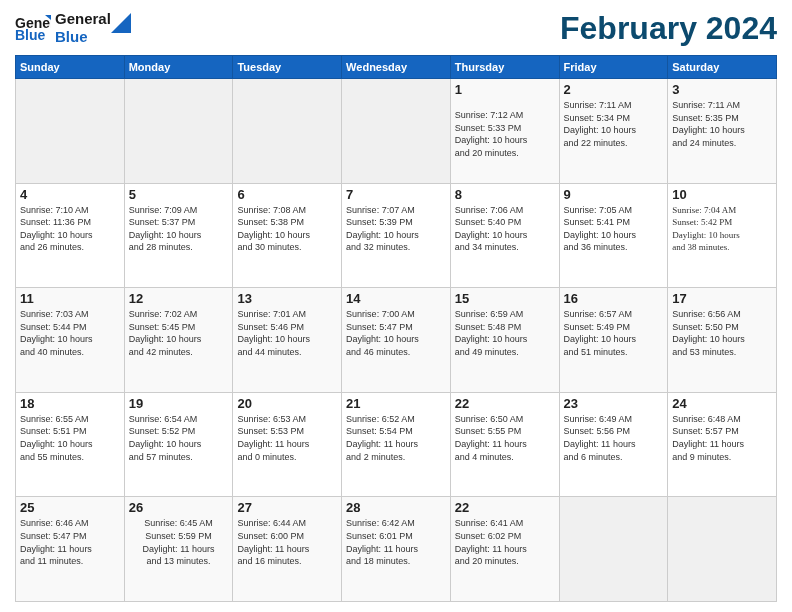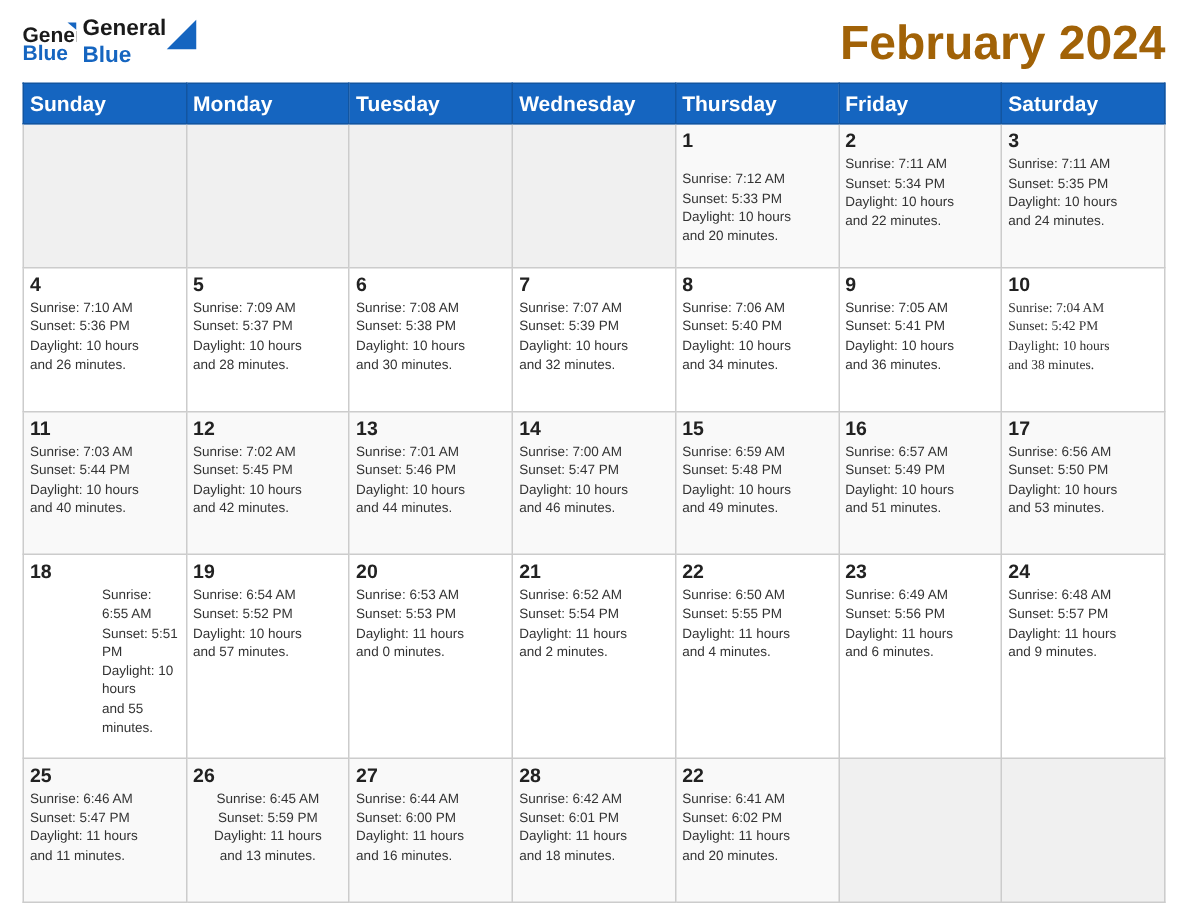--- a/index.html
+++ b/index.html
@@ -27,37 +27,37 @@
       display: flex;
       align-items: center;
       gap: 4px;
     }
     .title-section {
       text-align: right;
     }
     .main-title {
       font-size: 32px;
       font-weight: bold;
-      color: #a16207;
+      color: #0c4a6e;
     }
     .subtitle {
       font-size: 14px;
       color: #333;
     }
     .calendar {
       flex: 1;
       border: 1px solid #ccc;
       border-collapse: collapse;
       width: 100%;
       table-layout: fixed;
     }
     .calendar thead tr th {
       background: #1565c0;
       color: #fff;
-      font-size: 14px;
+      font-size: 11px;
       font-weight: bold;
       padding: 5px 4px;
       text-align: left;
       border: 1px solid #1255a0;
     }
     .calendar tbody tr td {
       border: 1px solid #ccc;
       vertical-align: top;
       padding: 3px 4px;
       font-size: 9.5px;
@@ -146,21 +146,21 @@
             <div class="day-info" style="white-space: pre-line;">Sunrise: 7:11 AM
 Sunset: 5:35 PM
 Daylight: 10 hours
 and 24 minutes.</div>
           </td>
         </tr>
         <tr>
           <td>
             <span class="day-number">4</span>
             <div class="day-info" style="white-space: pre-line;">Sunrise: 7:10 AM
-Sunset: 5:36 PM
+Sunset: 11:36 PM
 Daylight: 10 hours
 and 26 minutes.</div>
           </td>
           <td>
             <span class="day-number">5</span>
             <div class="day-info" style="white-space: pre-line;">Sunrise: 7:09 AM
 Sunset: 5:37 PM
 Daylight: 10 hours
 and 28 minutes.</div>
           </td>
@@ -247,21 +247,21 @@
             <span class="day-number">17</span>
             <div class="day-info" style="white-space: pre-line;">Sunrise: 6:56 AM
 Sunset: 5:50 PM
 Daylight: 10 hours
 and 53 minutes.</div>
           </td>
         </tr>
         <tr>
           <td>
             <span class="day-number">18</span>
-            <div class="day-info" style="white-space: pre-line; margin-left: 48px;">Sunrise: 6:55 AM
+            <div class="day-info" style="white-space: pre-line;">Sunrise: 6:55 AM
 Sunset: 5:51 PM
 Daylight: 10 hours
 and 55 minutes.</div>
           </td>
           <td>
             <span class="day-number">19</span>
             <div class="day-info" style="white-space: pre-line;">Sunrise: 6:54 AM
 Sunset: 5:52 PM
 Daylight: 10 hours
 and 57 minutes.</div>

